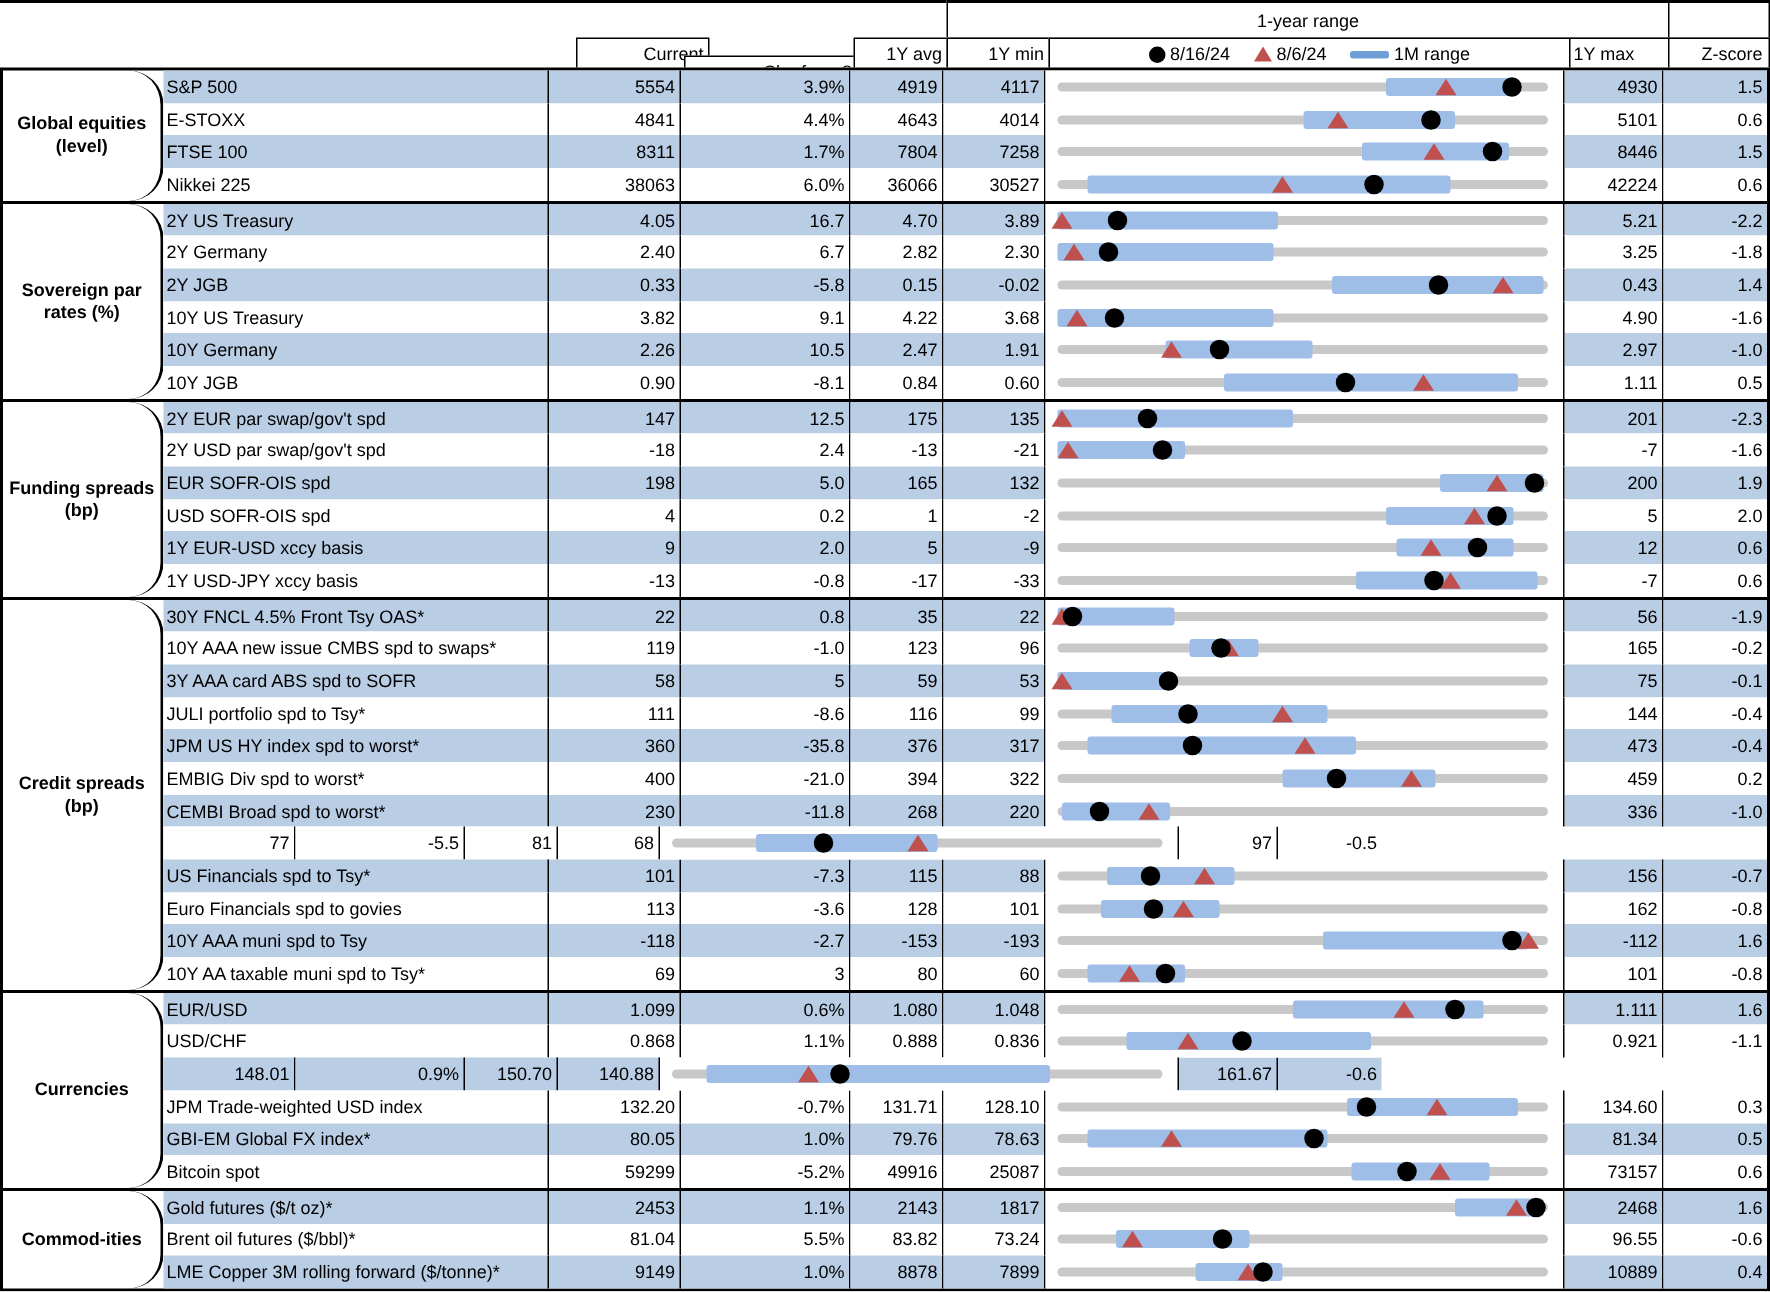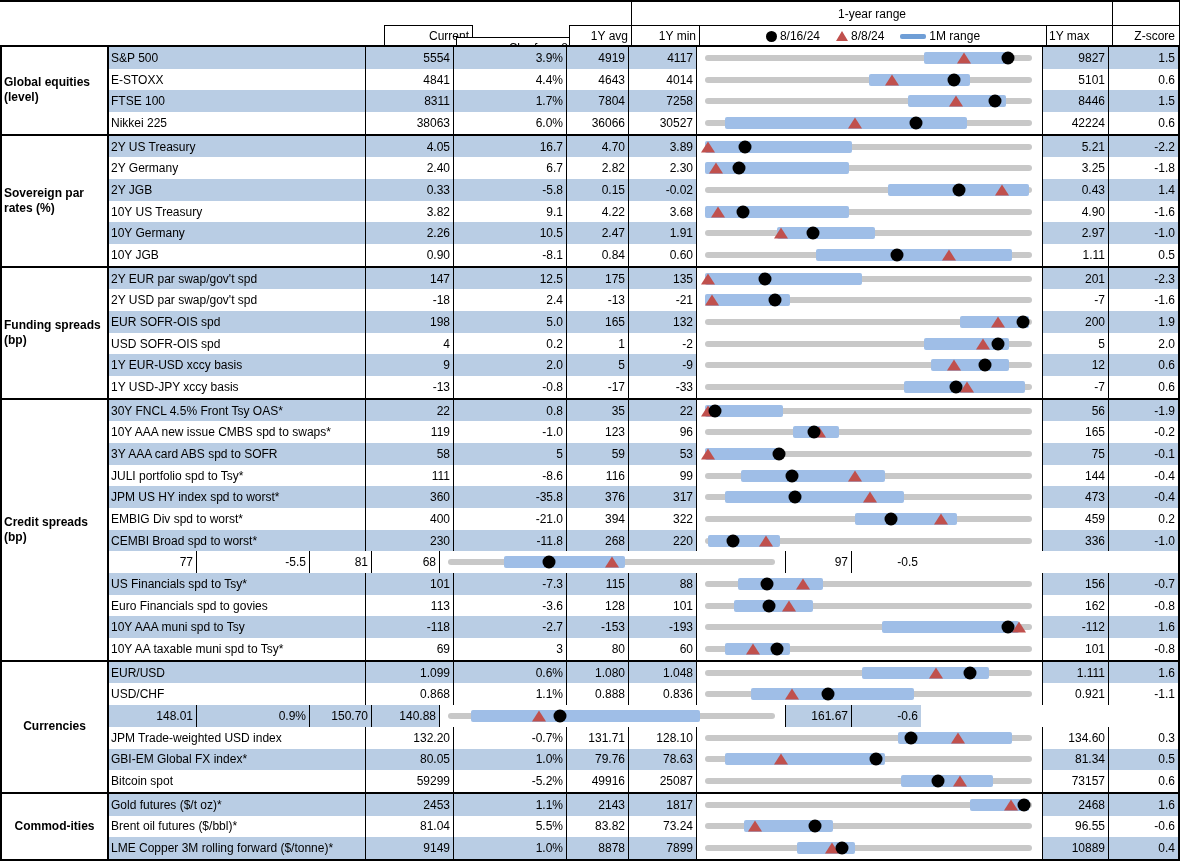--- a/index.html
+++ b/index.html
@@ -22,22 +22,22 @@
   .lg-dot{width:11px;height:11px;border-radius:50%;background:var(--dot);}
   .lg-tri{width:0;height:0;border-left:6px solid transparent;border-right:6px solid transparent;
           border-bottom:10px solid var(--tri);}
   .lg-dash{width:26px;height:5px;border-radius:2px;background:var(--dash);}
   
   #tbody{position:absolute;left:0;top:45px;width:1180px;height:816px;box-sizing:border-box;
          border:2px solid #000;background:#fff;display:flex;flex-direction:column;}
   .section{display:flex;border-top:2px solid #000;}
   .section:first-child{border-top:none;}
   .glabel{width:111px;box-sizing:border-box;border-right:2px solid #000;display:flex;
-          align-items:center;justify-content:center;font-weight:bold;
-          padding:0 2px;line-height:1.25;}
+          align-items:center;justify-content:center;text-align:center;font-weight:bold;
+          padding:0 2px;line-height:1.25;border-radius:23px;}
   .rows{flex:1;display:flex;flex-direction:column;}
   .row{display:flex;height:21.68px;}
   .c{box-sizing:border-box;border-right:1px solid #000;display:flex;align-items:center;
      overflow:hidden;white-space:nowrap;}
   .c.name{width:257px;padding-left:2px;}
   .c.num{justify-content:flex-end;padding-right:3px;}
   .c.current{width:88px;} .c.chg{width:113px;} .c.avg{width:62px;} .c.min{width:68px;}
   .c.chart{width:346px;position:relative;background:#fff !important;}
   .c.max{width:66px;} .c.z{width:69px;border-right:none;}
   .row.odd .c{background:var(--stripe);}
@@ -77,21 +77,21 @@
     <span>1Y min</span>
   </div>
 
   <div class="hcell h-legend">
     <span class="lg-item">
       <span class="lg-dot"></span>
       <span>8/16/24</span>
     </span>
     <span class="lg-item">
       <span class="lg-tri"></span>
-      <span>8/8/24</span>
+      <span>8/6/24</span>
     </span>
     <span class="lg-item">
       <span class="lg-dash"></span>
       <span>1M range</span>
     </span>
   </div>
 
   <div class="hcell h-max">
     <span>1Y max</span>
   </div>
@@ -119,21 +119,21 @@
             <div class="c num min">
               <span>4117</span>
             </div>
             <div class="c chart">
               <div class="track"></div>
               <div class="bar" style="left: 227.09px; width: 85.02px;"></div>
               <div class="tri" style="left: 267.311px;"></div>
               <div class="dot" style="left: 311.129px;"></div>
             </div>
             <div class="c num max">
-              <span>9827</span>
+              <span>4930</span>
             </div>
             <div class="c num z">
               <span>1.5</span>
             </div>
           </div>
           <div class="row even">
             <div class="c name">
               <span>E-STOXX</span>
             </div>
             <div class="c num current">

